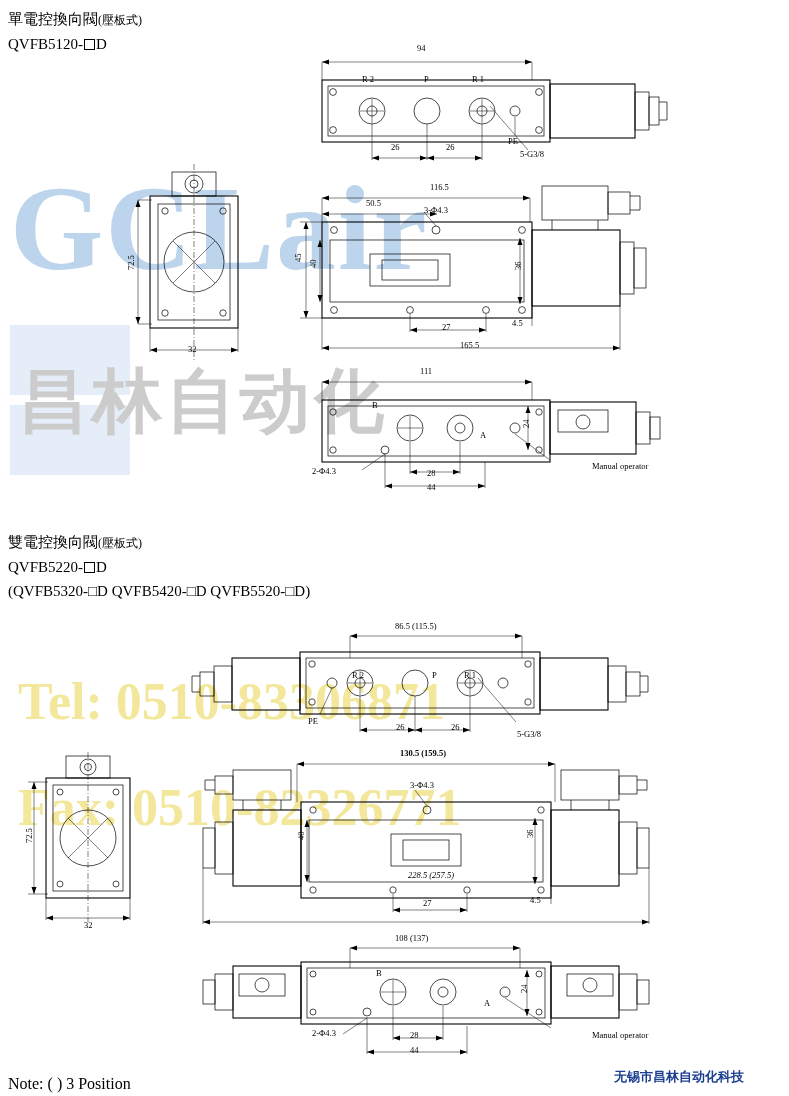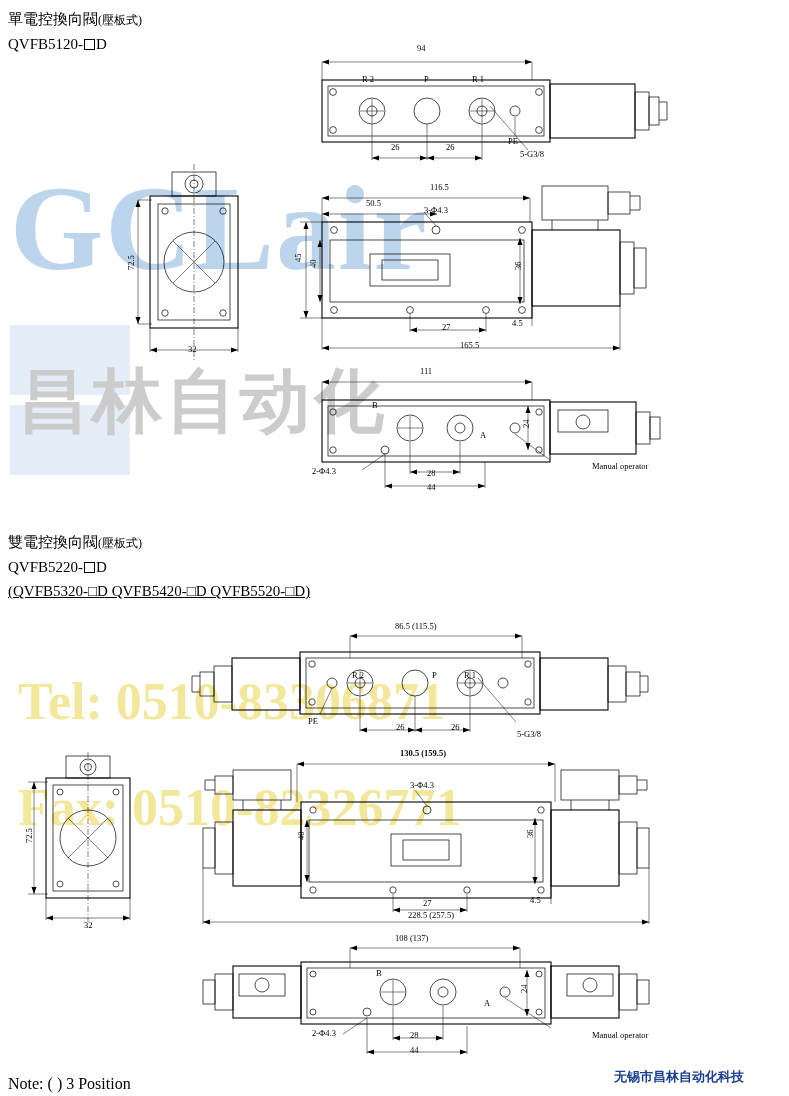--- a/index.html
+++ b/index.html
@@ -259,21 +259,21 @@
 <div class="abs lbl" style="left:592px;top:461px;">Manual operator</div>
 
 <div class="abs" style="left:8px;top:515px;width:773px;height:0;"></div>
 
 <div class="abs ttl" style="left:8px;top:533px;">
   <span>雙電控換向閥</span><span class="small">(壓板式)</span>
 </div>
 <div class="abs ttl" style="left:8px;top:559px;">
   <span>QVFB5220-</span><span class="sq"></span><span>D</span>
 </div>
-<div class="abs ttl" style="left:8px;top:583px;text-decoration:underline;">(QVFB5320-□D  QVFB5420-□D  QVFB5520-□D)</div>
+<div class="abs ttl" style="left:8px;top:583px;">(QVFB5320-□D  QVFB5420-□D  QVFB5520-□D)</div>
 
 <div class="panel" style="left:170px;top:618px;">
 <svg width="530" height="125" viewBox="0 0 530 125">
 
   <line class="dimline" x1="180" y1="18" x2="352" y2="18"></line>
   <path d="M180 18 l7 -2.5 v5 z M352 18 l-7 -2.5 v5 z" fill="#000"></path>
   <line class="dimline" x1="180" y1="18" x2="180" y2="40"></line>
   <line class="dimline" x1="352" y1="18" x2="352" y2="40"></line>
 
   <rect class="line thick" x="62" y="40" width="68" height="52"></rect>
@@ -410,21 +410,21 @@
   <line class="dimline" x1="28" y1="128" x2="28" y2="184"></line>
   <line class="dimline" x1="474" y1="128" x2="474" y2="184"></line>
   <line class="dimline" x1="376" y1="146" x2="376" y2="164"></line>
 </svg>
 </div>
 <div class="abs dim" style="left:400px;top:748px;font-weight:bold;">130.5 (159.5)</div>
 <div class="abs dimv" style="left:296px;top:840px;">40</div>
 <div class="abs dimv" style="left:525px;top:838px;">36</div>
 <div class="abs dim" style="left:423px;top:898px;">27</div>
 <div class="abs dim" style="left:530px;top:895px;">4.5</div>
-<div class="abs dim" style="left:408px;top:910px;">228.5 (257.5)</div>
+<div class="abs dim" style="left:408px;top:870px;font-style:italic;">228.5 (257.5)</div>
 <div class="abs lbl" style="left:410px;top:780px;">3-Φ4.3</div>
 
 <div class="panel" style="left:175px;top:930px;">
 <svg width="530" height="135" viewBox="0 0 530 135">
 
   <line class="dimline" x1="175" y1="18" x2="345" y2="18"></line>
   <path d="M175 18 l7 -2.5 v5 z M345 18 l-7 -2.5 v5 z" fill="#000"></path>
   <line class="dimline" x1="175" y1="18" x2="175" y2="38"></line>
   <line class="dimline" x1="345" y1="18" x2="345" y2="38"></line>
 

